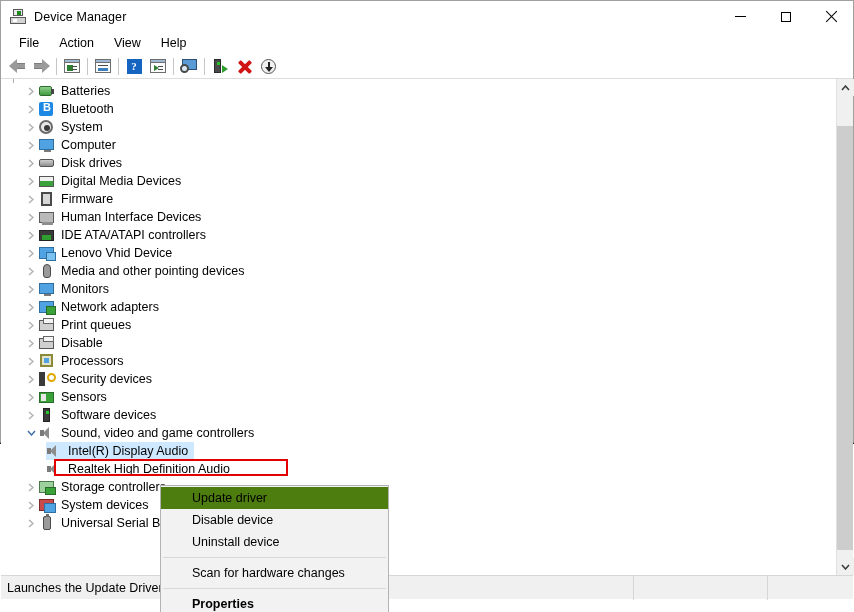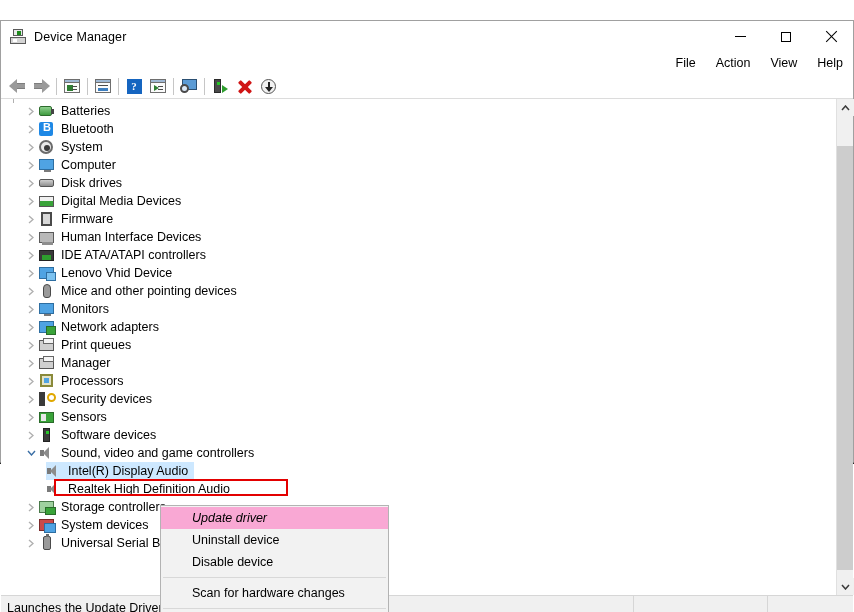--- a/index.html
+++ b/index.html
@@ -8,21 +8,20 @@
     font-family: "Liberation Sans", sans-serif;
     background: #ffffff;
     overflow: hidden;
   }
   #app {
     position: relative;
     width: 854px; height: 444px;
     background: #ffffff;
     border: 1px solid #a0a0a0;
     border-bottom: 2px solid #000;
-    margin-top: 20px;
   }
 
   
   .titlebar {
     position: relative;
     height: 31px;
     background: #ffffff;
     display: flex;
     align-items: center;
   }
@@ -68,21 +67,20 @@
   }
   .glyph-close::before { transform: rotate(45deg); }
   .glyph-close::after  { transform: rotate(-45deg); }
 
   
   .menubar {
     height: 22px;
     display: flex; align-items: center;
     padding-left: 8px;
     background: #ffffff;
-    justify-content: flex-end;
   }
   .menubar-item {
     font-size: 12.5px; color: #000;
     padding: 2px 10px;
     cursor: default;
   }
 
   
   .toolbar {
     height: 25px;
@@ -348,21 +346,21 @@
     padding: 1px 0 0 0;
     font-size: 12.5px;
   }
   .ctxitem {
     height: 22px;
     display: flex; align-items: center;
     padding-left: 31px;
     color: #000;
     cursor: default;
   }
-  .ctxitem.highlight { background: #f9a8d4; font-style: italic; }
+  .ctxitem.highlight { background: #4d7c0f; }
   .ctxitem.bold { font-weight: bold; }
   .ctxsep { height: 1px; background: #d8d8d8; margin: 4px 2px 4px 2px; }
 </style>
 </head>
 <body>
 
 <div id="app">
 
   <div class="titlebar">
     <div class="title-icon">
@@ -568,21 +566,21 @@
           </div>
           <div class="row lvl1">
             <span class="chev">
               <svg width="6" height="9" viewBox="0 0 6 9">
                 <path d="M1 1 L5 4.5 L1 8" stroke="#b0b0b0" stroke-width="1.4" fill="none"></path>
               </svg>
             </span>
             <span class="ico">
               <span class="i-mouse" style="display: block;"></span>
             </span>
-            <span class="lbl">Mice and other pointing devices</span>
+            <span class="lbl">Media and other pointing devices</span>
           </div>
           <div class="row lvl1">
             <span class="chev">
               <svg width="6" height="9" viewBox="0 0 6 9">
                 <path d="M1 1 L5 4.5 L1 8" stroke="#b0b0b0" stroke-width="1.4" fill="none"></path>
               </svg>
             </span>
             <span class="ico">
               <span class="i-mon" style="display: block;"></span>
             </span>
@@ -612,21 +610,21 @@
           </div>
           <div class="row lvl1">
             <span class="chev">
               <svg width="6" height="9" viewBox="0 0 6 9">
                 <path d="M1 1 L5 4.5 L1 8" stroke="#b0b0b0" stroke-width="1.4" fill="none"></path>
               </svg>
             </span>
             <span class="ico">
               <span class="i-print" style="display: block;"></span>
             </span>
-            <span class="lbl">Manager</span>
+            <span class="lbl">Disable</span>
           </div>
           <div class="row lvl1">
             <span class="chev">
               <svg width="6" height="9" viewBox="0 0 6 9">
                 <path d="M1 1 L5 4.5 L1 8" stroke="#b0b0b0" stroke-width="1.4" fill="none"></path>
               </svg>
             </span>
             <span class="ico">
               <span class="i-cpu" style="display: block;"></span>
             </span>
@@ -745,22 +743,22 @@
   </div>
 
   <div class="statusbar">
     <div class="sb-seg first">Launches the Update Driver Wizard.</div>
     <div class="sb-seg second"></div>
     <div class="sb-seg third"></div>
   </div>
 
   <div class="ctxmenu" id="ctxmenu">
       <div class="ctxitem highlight">Update driver</div>
+      <div class="ctxitem">Disable device</div>
       <div class="ctxitem">Uninstall device</div>
-      <div class="ctxitem">Disable device</div>
       <div class="ctxsep"></div>
       <div class="ctxitem">Scan for hardware changes</div>
       <div class="ctxsep"></div>
       <div class="ctxitem bold">Properties</div>
     </div>
 
   <div class="redbox" style="left:160px; top:485px; width:227px; height:22px;"></div>
 
 </div>
 

